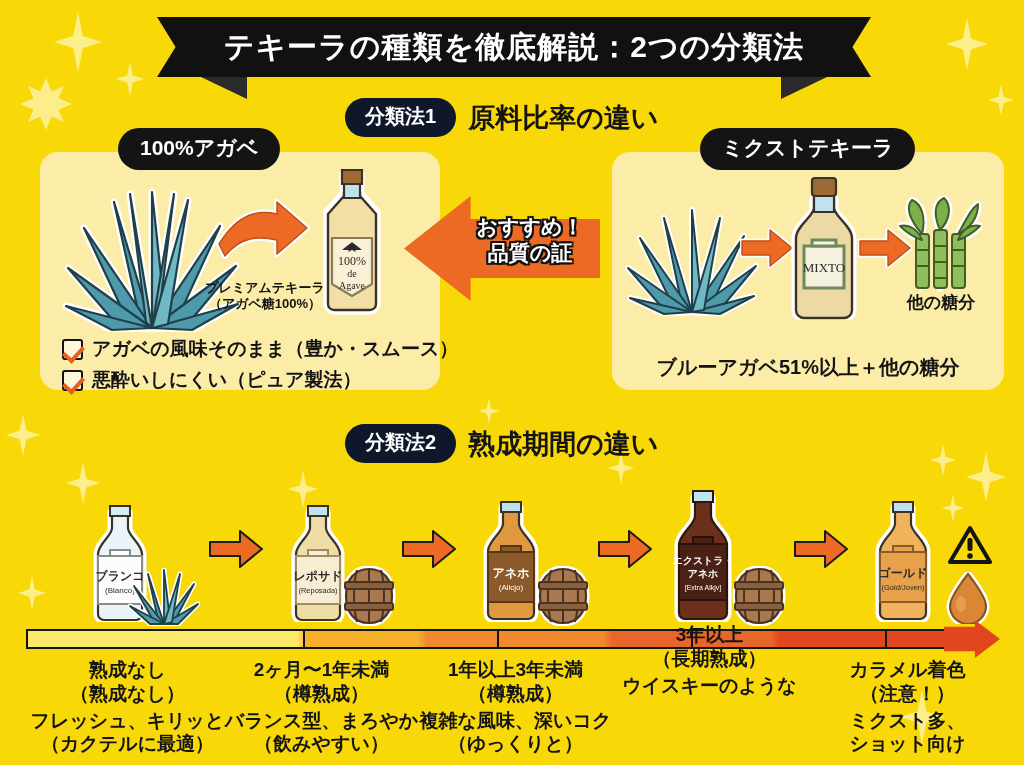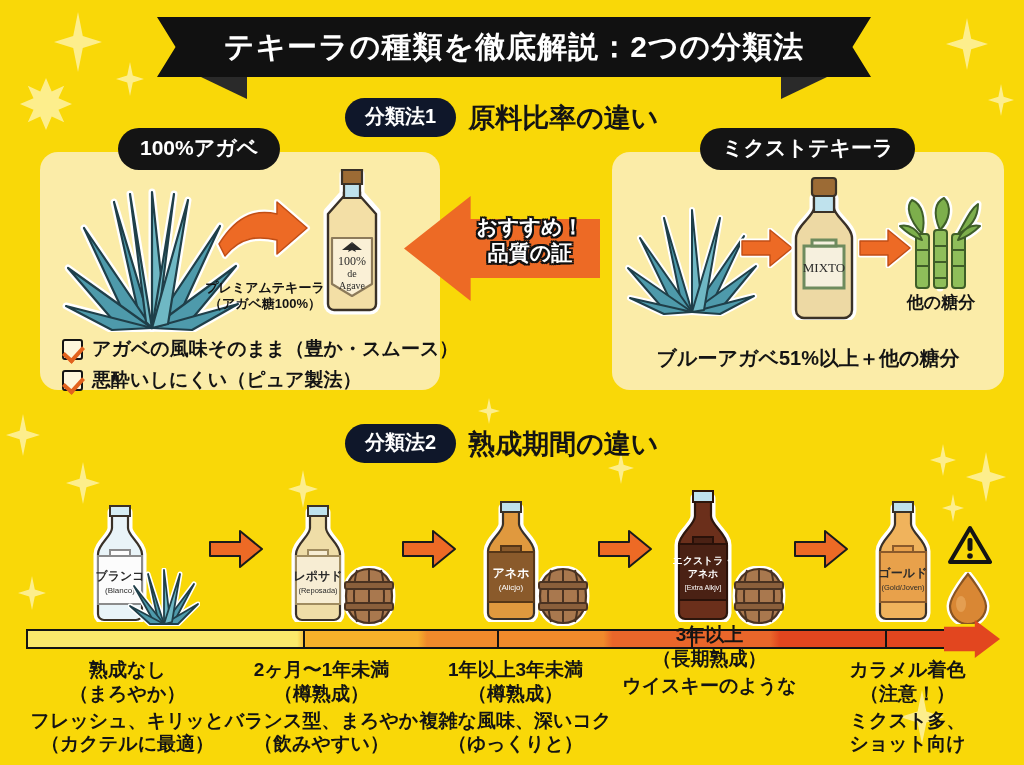--- a/index.html
+++ b/index.html
@@ -368,21 +368,21 @@
         <path d="M24 38 C10 22 8 10 14 4 C24 8 28 22 24 38 Z"></path>
         <path d="M42 34 C34 16 38 6 46 2 C54 10 52 24 42 34 Z"></path>
         <path d="M60 38 C70 20 74 12 80 8 C80 22 72 32 60 38 Z"></path>
         <path d="M24 44 C12 40 6 34 2 30 C12 28 20 34 24 44 Z"></path>
         <path d="M60 44 C72 40 78 34 82 30 C72 28 64 34 60 44 Z"></path>
       </g>
     </svg>
   </div>
 
   <div class="cap" style="left:886px;top:292px;width:110px;font-size:17px;">他の糖分</div>
-  <div class="cap" style="left:612px;top:346px;width:392px;font-size:20px;">ブルーアガベ51%以上＋他の糖分</div>
+  <div class="cap" style="left:612px;top:355px;width:392px;font-size:20px;">ブルーアガベ51%以上＋他の糖分</div>
 
   <div class="section-head" style="left:345px;top:424px;">
     <span class="sec-pill">分類法2</span>
     <span class="sec-title">熟成期間の違い</span>
   </div>
 
   <div class="bottle" style="left:80px;top:498px;width:80px;height:124px;">
     <svg viewBox="0 0 80 124">
       <path d="M32 14 h16 v16 c0 8 14 16 14 26 v60 a6 6 0 0 1 -6 6 h-32 a6 6 0 0 1 -6 -6 v-60 c0 -10 14 -18 14 -26 z" fill="#ffffff" stroke="#ffffff" stroke-width="9" stroke-linejoin="round"></path>
       <path d="M32 14 h16 v16 c0 8 14 16 14 26 v60 a6 6 0 0 1 -6 6 h-32 a6 6 0 0 1 -6 -6 v-60 c0 -10 14 -18 14 -26 z" fill="#E9F4F8" stroke="#3A3127" stroke-width="2.2" stroke-linejoin="round"></path>
@@ -550,21 +550,21 @@
     <div id="tl-bar"></div>
     <div class="tl-tick" style="left:277px;"></div>
     <div class="tl-tick" style="left:471px;"></div>
     <div class="tl-tick" style="left:665px;"></div>
     <div class="tl-tick" style="left:859px;"></div>
     <div id="tl-head"></div>
   </div>
 
   <div class="cap" style="left:20px;top:658px;width:215px;font-size:19px;">
     <div>熟成なし</div>
-    <div>（まろやか）</div>
+    <div>（熟成なし）</div>
     <div style="margin-top:3px;">フレッシュ、キリッと</div>
     <div>（カクテルに最適）</div>
   </div>
 
   <div class="cap" style="left:214px;top:658px;width:215px;font-size:19px;">
     <div>2ヶ月〜1年未満</div>
     <div>（樽熟成）</div>
     <div style="margin-top:3px;">バランス型、まろやか</div>
     <div>（飲みやすい）</div>
   </div>

